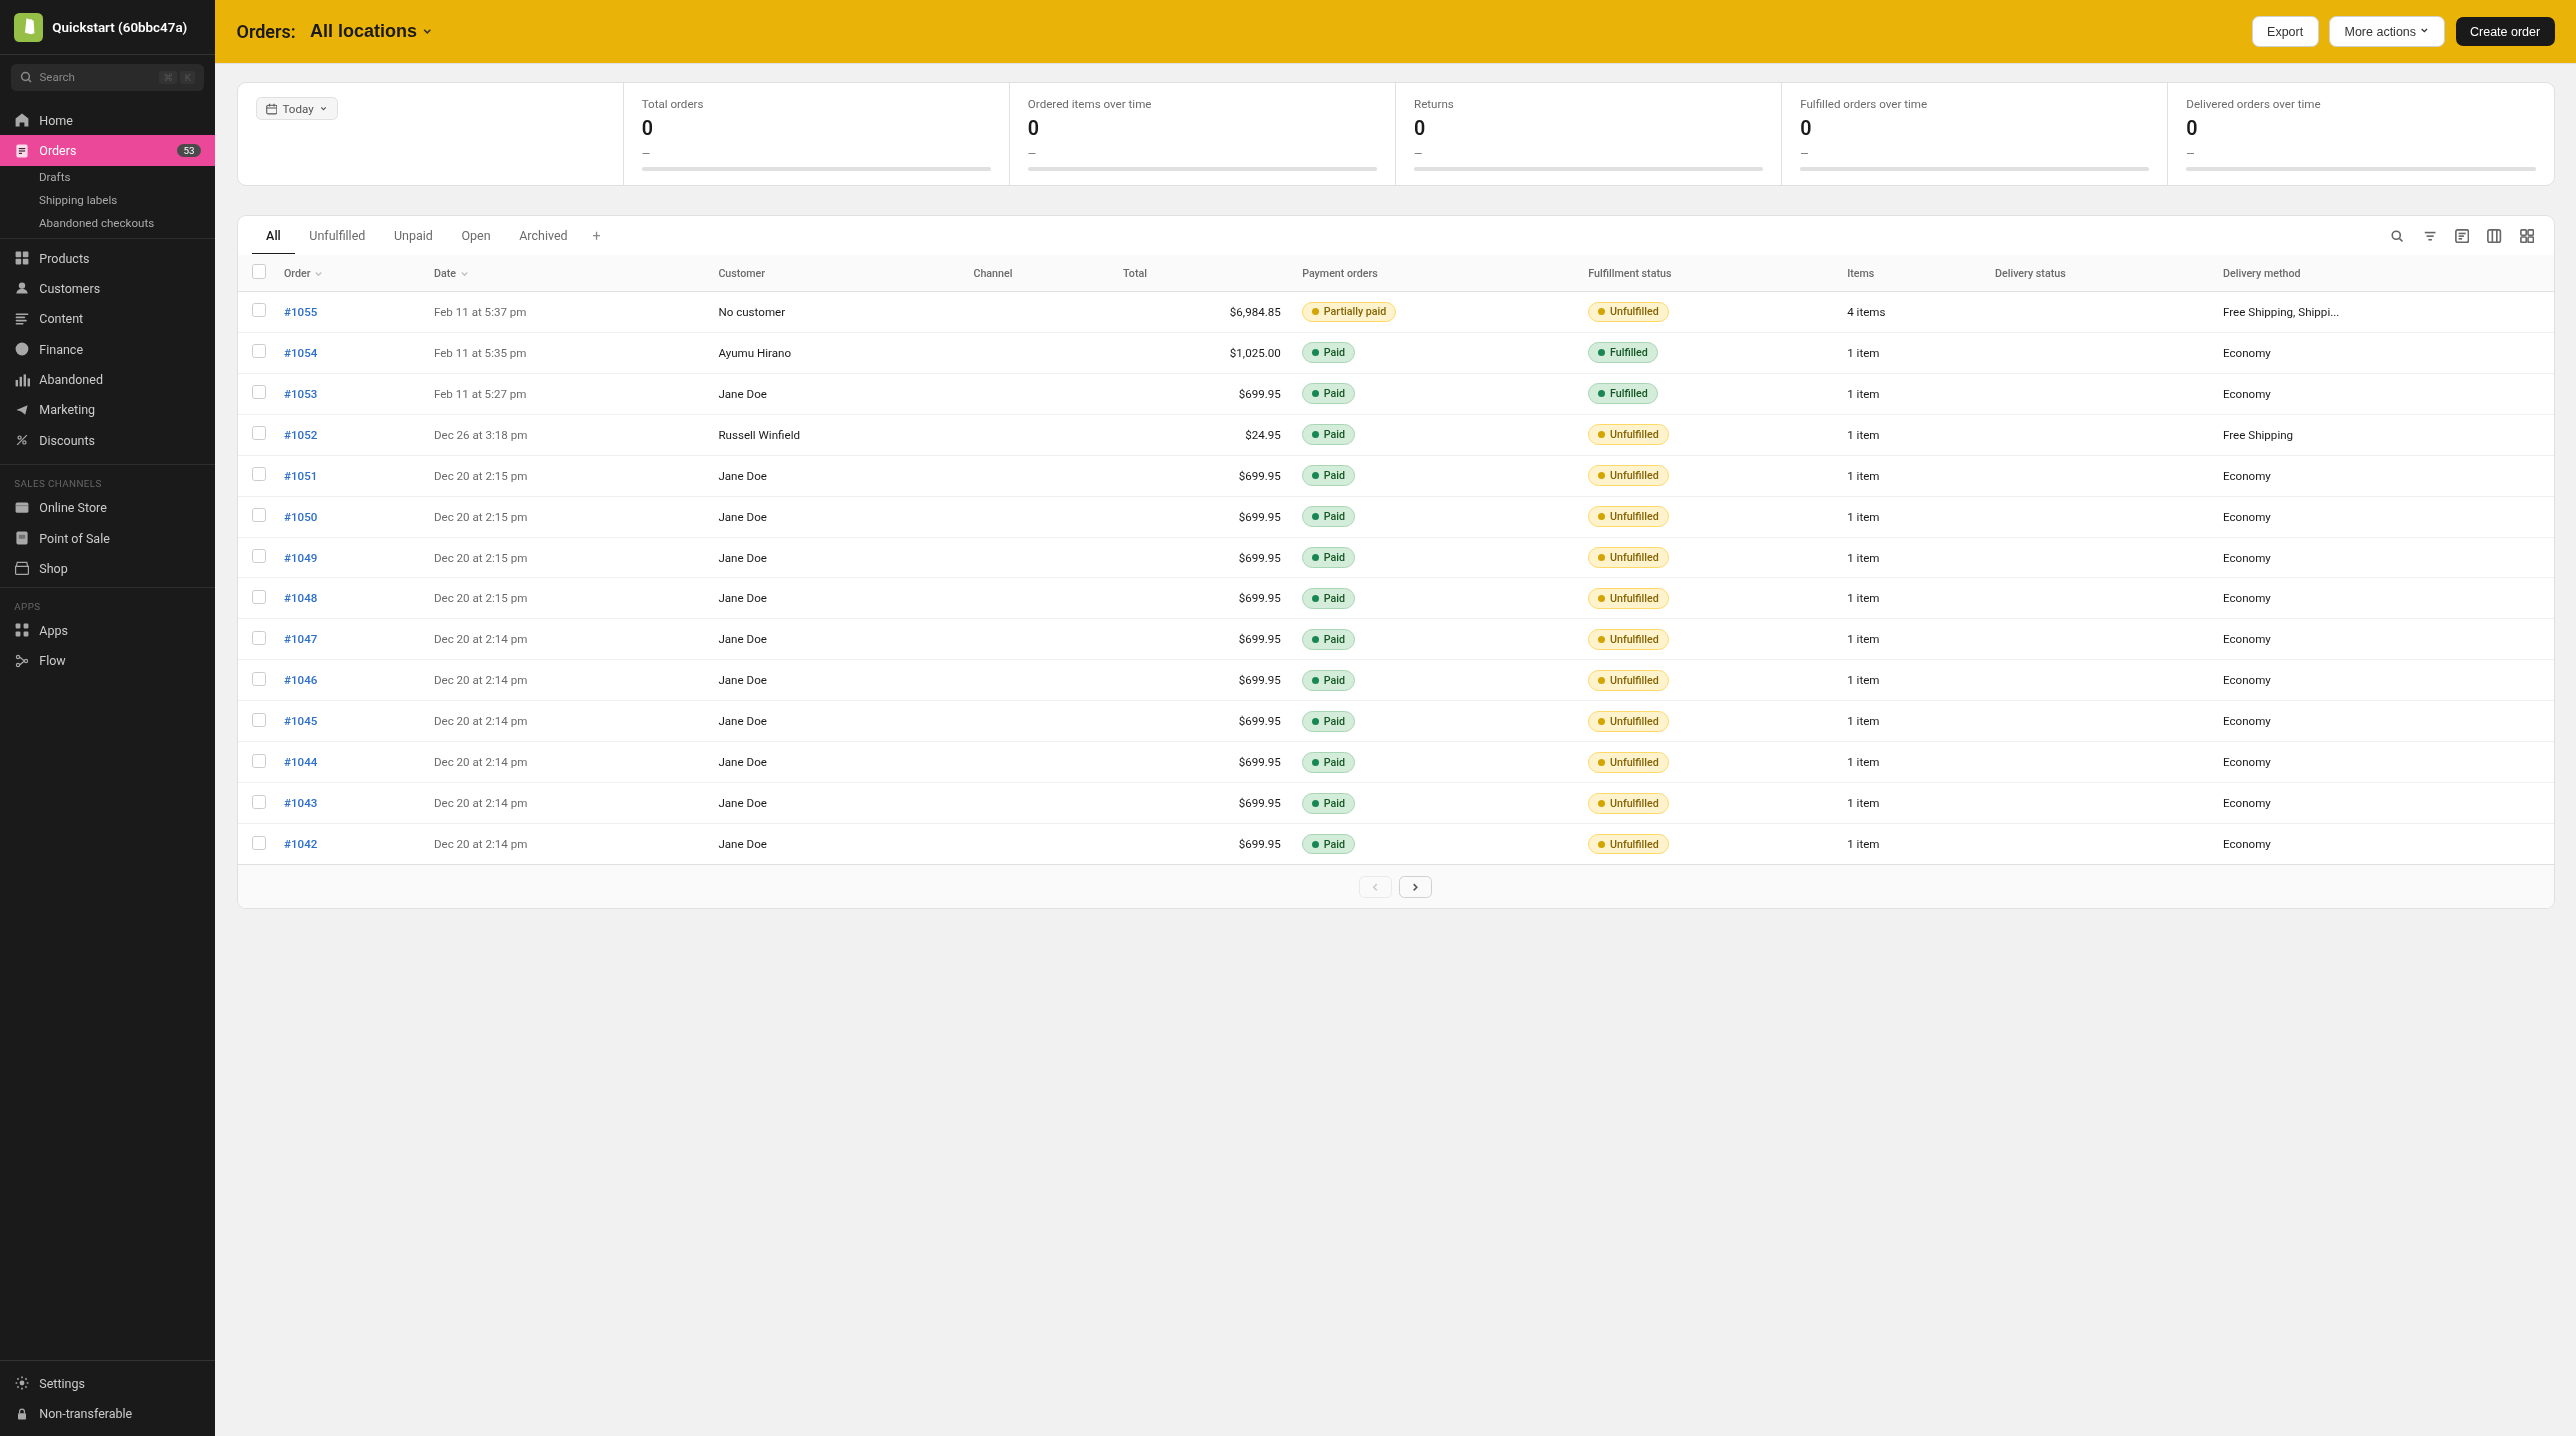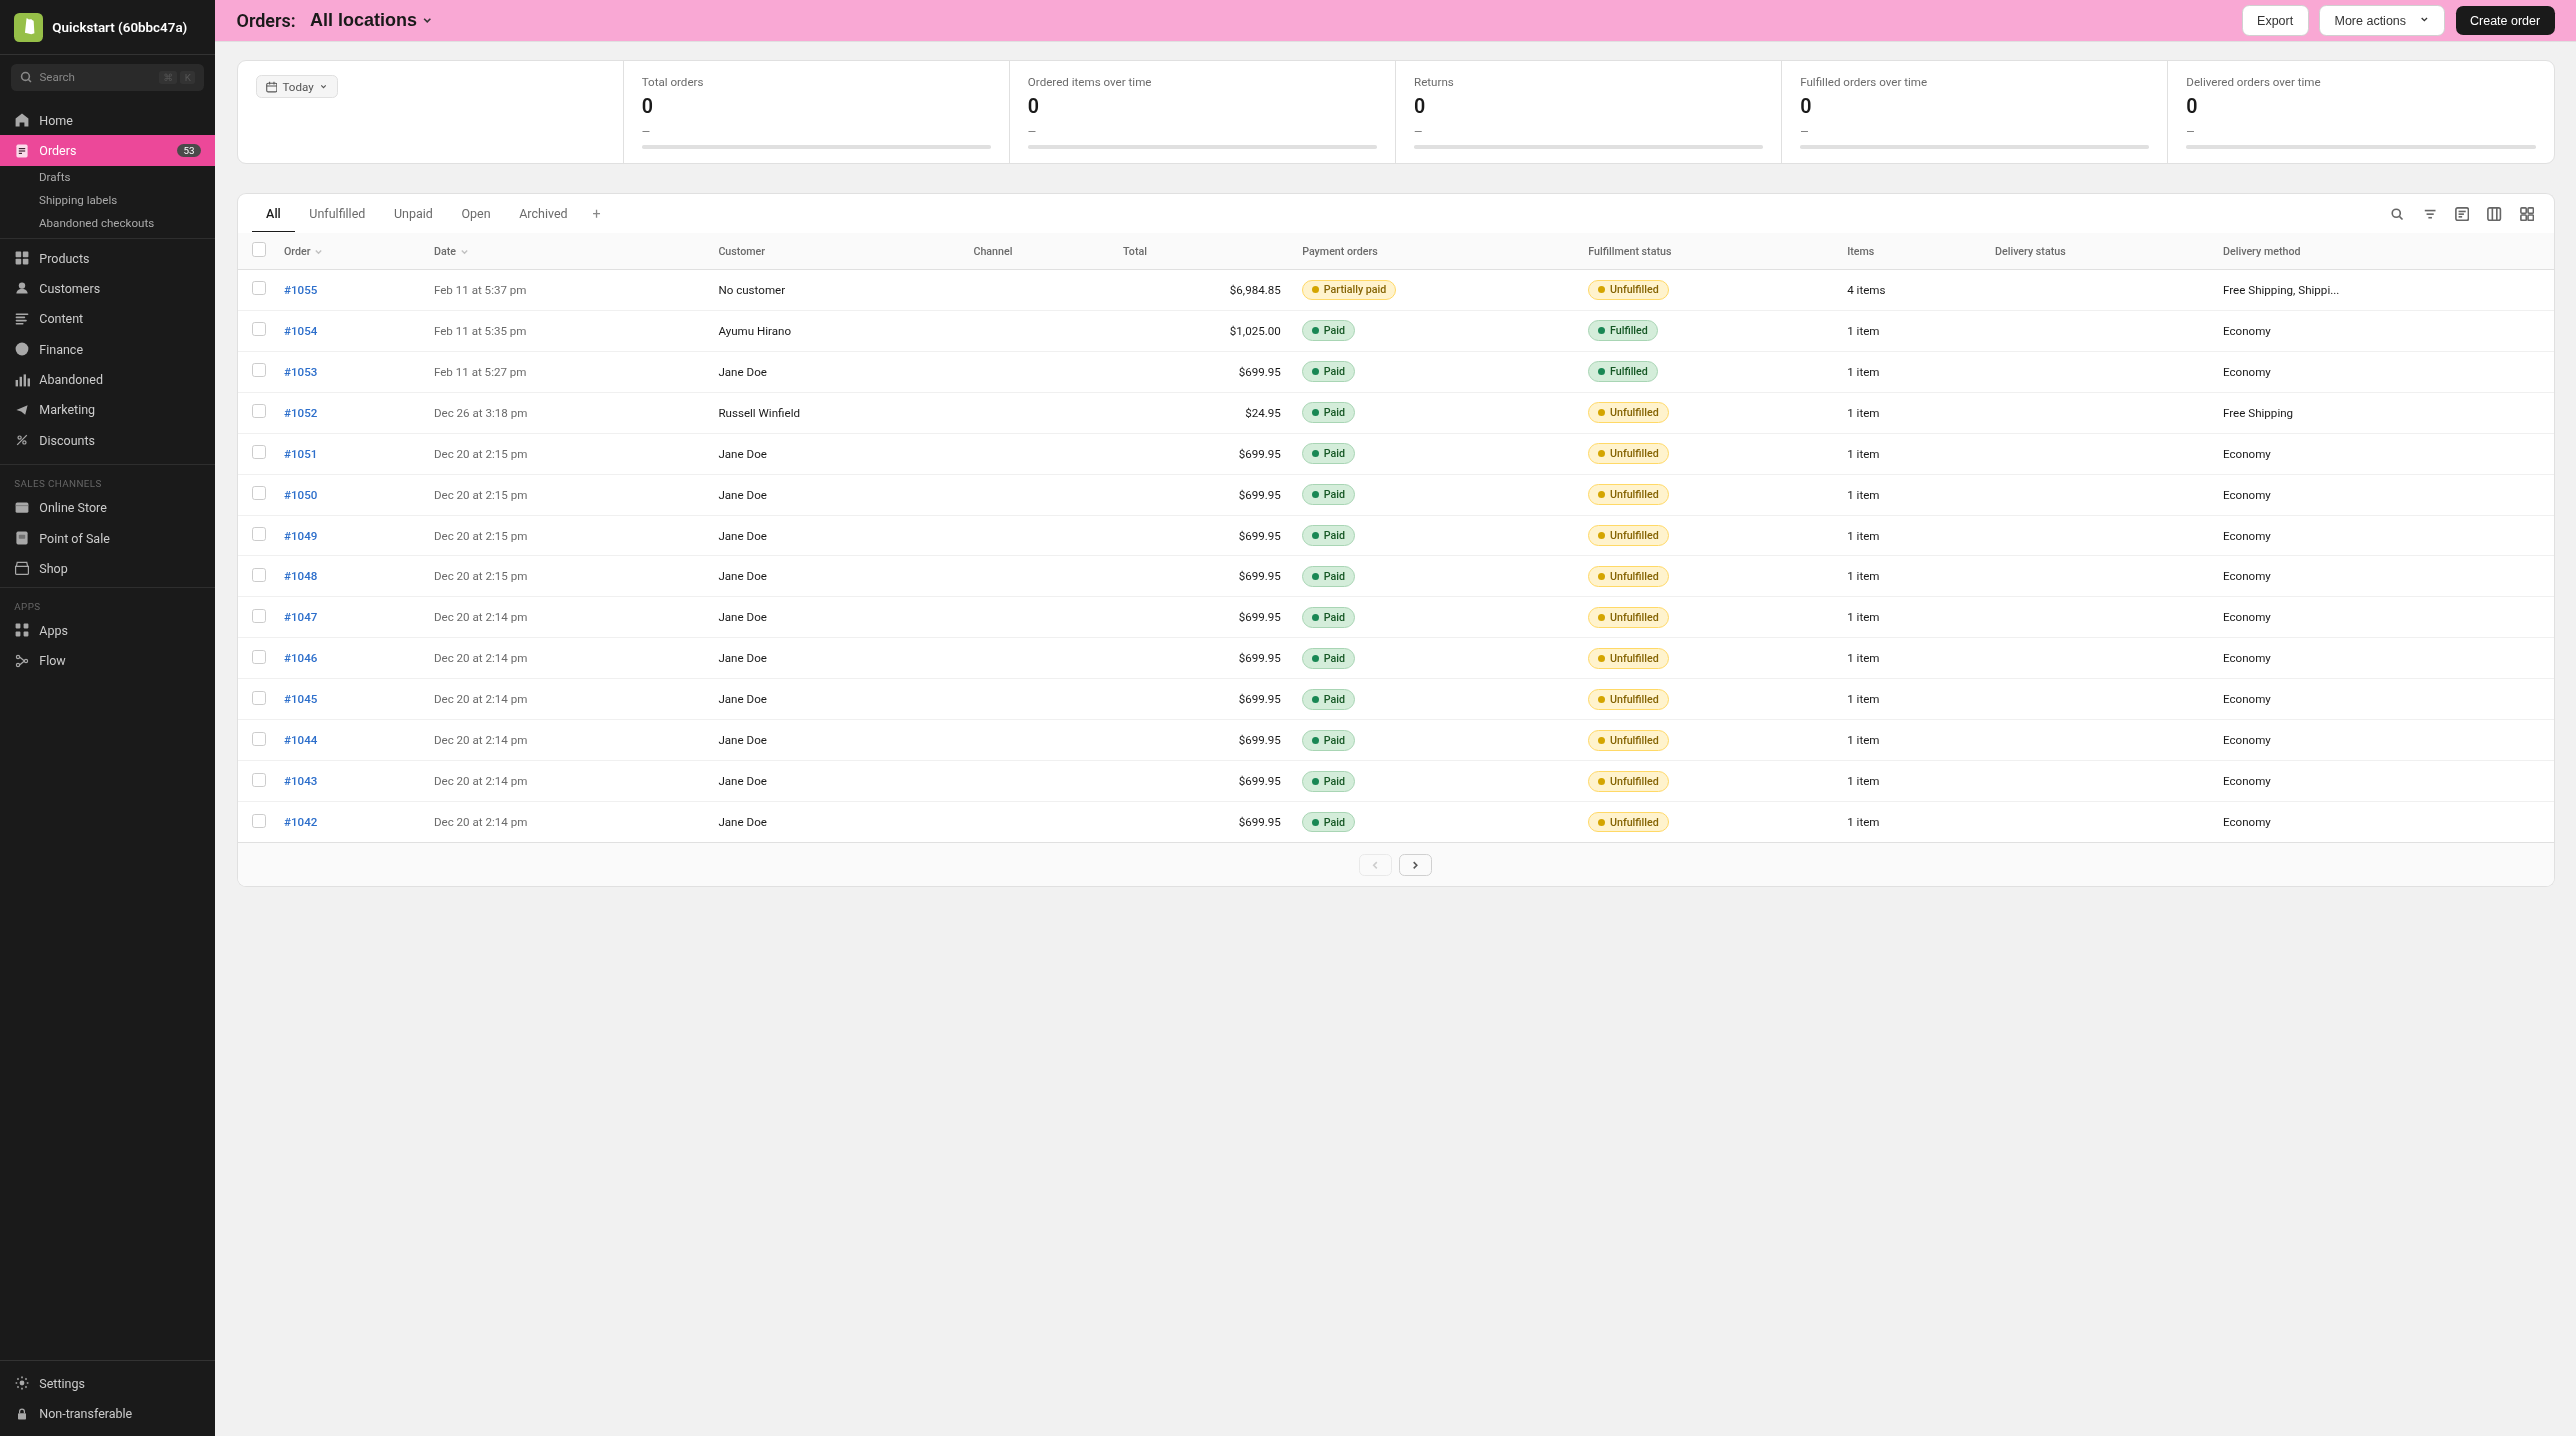--- a/index.html
+++ b/index.html
@@ -20,26 +20,26 @@
     .nav-sub { padding-left: 39px; font-size: 11.6px; }
     .nav-sub .nav-item { padding: 4.5px 14.3px 4.5px 0; font-size: 11.6px; color: #aaa; }
     .nav-section-label { font-size: 9.8px; color: #666; padding: 9px 14.3px 3.6px; text-transform: uppercase; letter-spacing: 0.4px; }
     .sidebar-bottom { margin-top: auto; border-top: 0.9px solid #333; padding: 7.2px 0; }
     .divider { height: 0.9px; background: #2e2e2e; margin: 3.6px 0; }
 
     
     .main { flex: 1; display: flex; flex-direction: column; overflow: hidden; background: #f1f1f1; }
 
     
-    .topbar { background: #f9a8d4; border-bottom: 0.9px solid #e0e0e0; padding: 0 21.5px; display: flex; align-items: center; height: 42px; gap: 10.7px; }
+    .topbar { background: #eab308; border-bottom: 0.9px solid #e0e0e0; padding: 0 21.5px; display: flex; align-items: center; height: 64px; gap: 10.7px; }
     .topbar-title { font-size: 18px; font-weight: 600; color: #1a1a1a; display: flex; align-items: center; gap: 7.2px; }
     .topbar-title .location-btn { font-size: 18px; font-weight: 600; color: #1a1a1a; background: none; border: none; cursor: pointer; display: flex; align-items: center; gap: 3.6px; padding: 3.6px 7.2px; border-radius: 5.4px; }
     .topbar-spacer { flex: 1; }
     .btn-export { background: #fff; border: 0.9px solid #d0d0d0; border-radius: 7.2px; padding: 7.2px 14.3px; font-size: 12.5px; cursor: pointer; color: #333; font-weight: 500; }
-    .btn-more-actions { background: #fff; border: 0.9px solid #d0d0d0; border-radius: 7.2px; padding: 7.2px 14.3px; font-size: 12.5px; cursor: pointer; color: #333; font-weight: 500; display: flex; align-items: flex-start; gap: 13px; }
+    .btn-more-actions { background: #fff; border: 0.9px solid #d0d0d0; border-radius: 7.2px; padding: 7.2px 14.3px; font-size: 12.5px; cursor: pointer; color: #333; font-weight: 500; display: flex; align-items: flex-start; gap: 3px; }
     .btn-create-order { background: #1a1a1a; color: #fff; border: none; border-radius: 7.2px; padding: 7.2px 14.3px; font-size: 12.5px; cursor: pointer; font-weight: 500; }
 
     
     .content { flex: 1; overflow-y: auto; padding: 18px 21.5px; }
 
     
     .stats-row { display: flex; gap: 0; background: #fff; border: 0.9px solid #e0e0e0; border-radius: 9px; margin-bottom: 29px; overflow: hidden; }
     .stat-card { flex: 1; padding: 14.3px 18px; border-right: 0.9px solid #e0e0e0; }
     .stat-card:last-child { border-right: none; }
     .stat-label { font-size: 11.6px; color: #6b6b6b; margin-bottom: 5.4px; display: flex; align-items: center; gap: 5.4px; }

